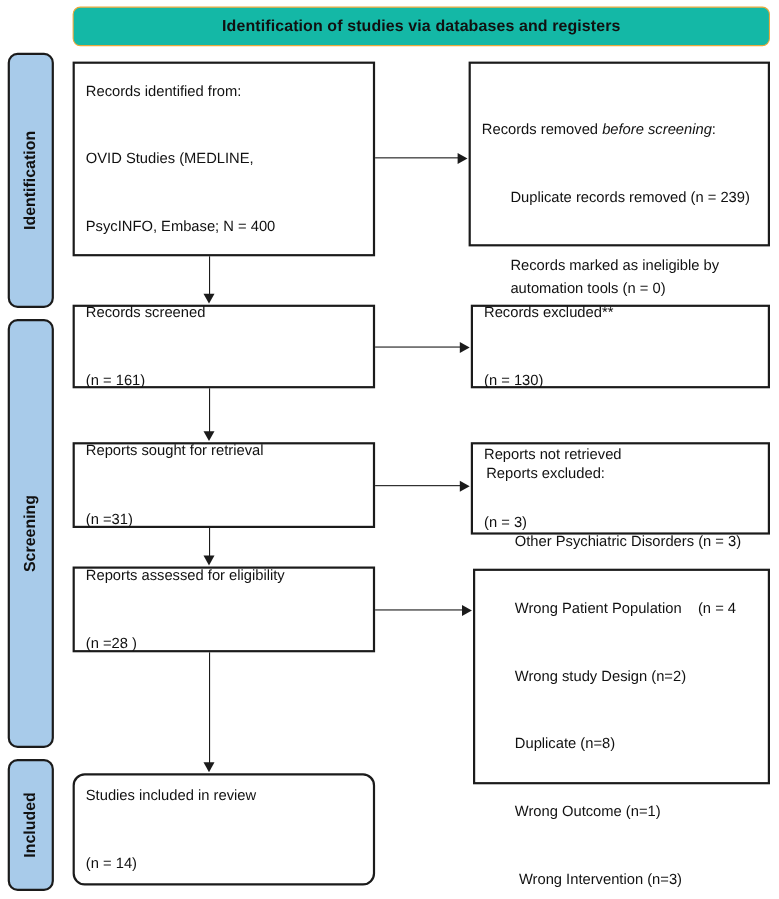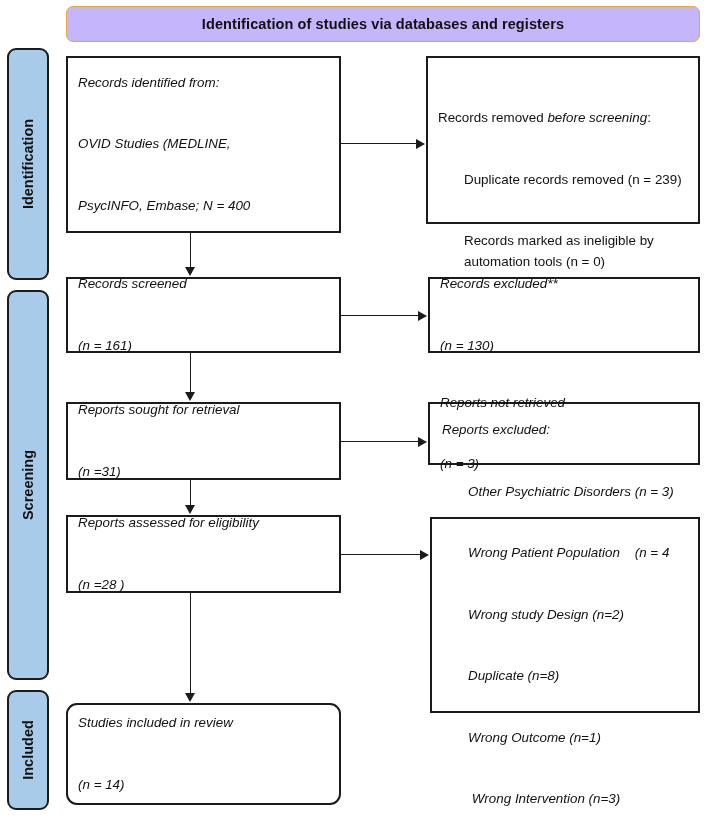--- a/index.html
+++ b/index.html
@@ -10,21 +10,21 @@
     position:relative;
     overflow:hidden;
     color:#000;
   }
   .canvas{position:absolute;left:0;top:0;width:708px;height:817px;}
 
   
   .banner{
     position:absolute;
     left:66px;top:6px;width:634px;height:36px;
-    background:#c4b5fd;
+    background:#14b8a6;
     border:1.5px solid #E8A93C;
     border-radius:7px;
     display:flex;align-items:center;justify-content:center;
     box-sizing:border-box;
   }
   .banner span{
     font-size:14.5px;font-weight:bold;color:#111;letter-spacing:0.1px;
   }
 
   
@@ -52,36 +52,36 @@
     border:2.2px solid #1b1b1b;
     box-sizing:border-box;
     padding:0;
   }
   .box .txt{
     position:absolute;left:10px;right:6px;
     font-size:13.4px;line-height:20.5px;color:#111;
     white-space:pre-wrap;
     word-break:normal;
   }
-  .box .txt.mid{top:50%;transform:translateY(-50%);font-style:italic;}
+  .box .txt.mid{top:50%;transform:translateY(-50%);}
   .box .txt.topd{top:9px;}
   .ind{padding-left:26px;display:block;}
   .ita{font-style:italic;}
 
   
   #box-identified   {left:66px;top:56px;  width:275px;height:177px;}
   #box-screened     {left:66px;top:277px; width:275px;height:76px;}
   #box-sought       {left:66px;top:402px; width:275px;height:78px;}
   #box-assessed     {left:66px;top:515px; width:275px;height:78px;}
   #box-included     {left:66px;top:703px; width:275px;height:102px;border-radius:11px;}
 
   
   #box-removed      {left:426px;top:56px;  width:274px;height:168px;}
   #box-excluded-rec {left:428px;top:277px; width:272px;height:76px;}
-  #box-notretrieved {left:428px;top:402px; width:272px;height:63px;}
+  #box-notretrieved {left:428px;top:402px; width:272px;height:84px;}
   #box-excluded-rep {left:430px;top:517px; width:270px;height:196px;}
 
   
   .hline{position:absolute;height:0;border-top:1.6px solid #1b1b1b;}
   .vline{position:absolute;width:0;border-left:1.6px solid #1b1b1b;}
   .arrow-r{
     position:absolute;width:0;height:0;
     border-top:5px solid transparent;
     border-bottom:5px solid transparent;
     border-left:9px solid #1b1b1b;

